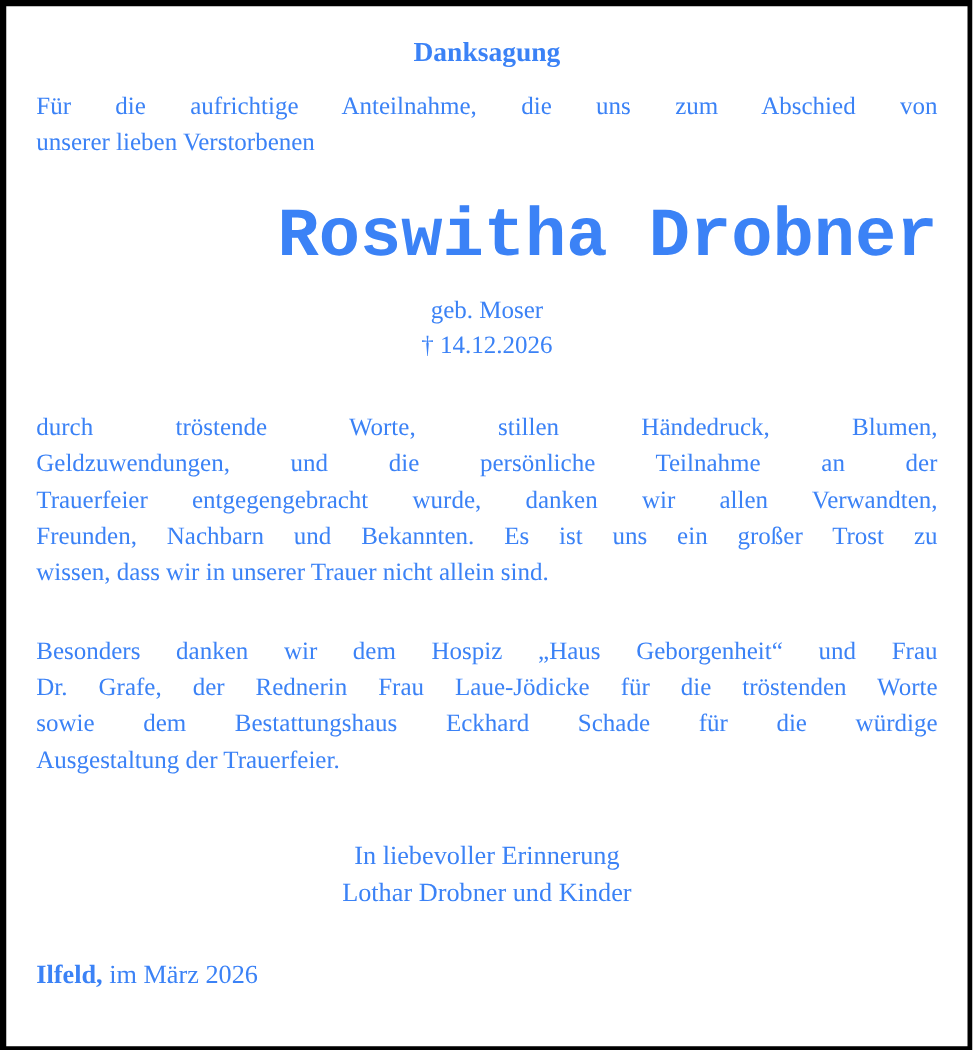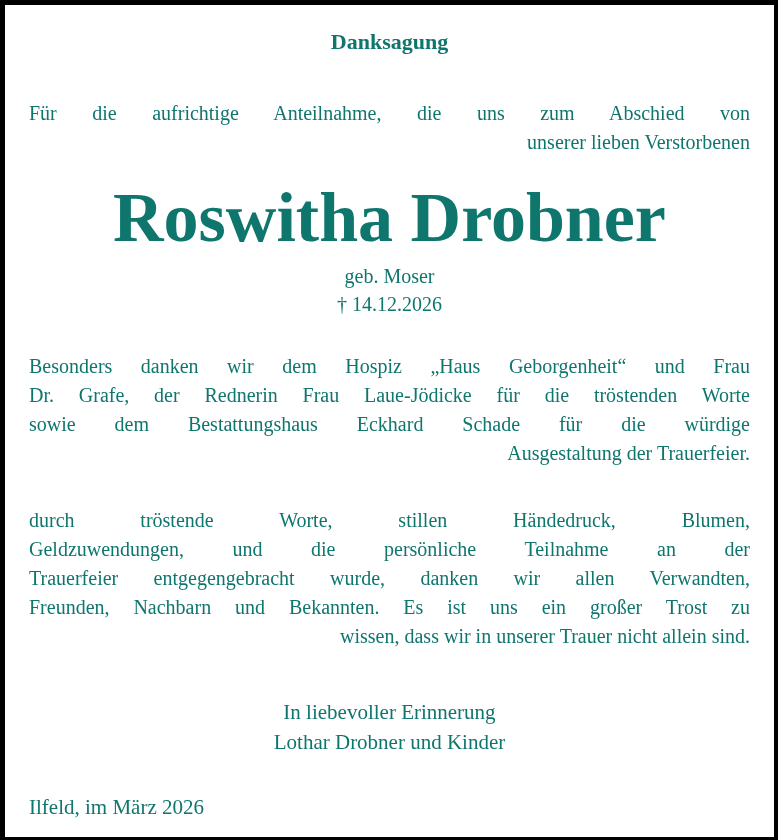--- a/index.html
+++ b/index.html
@@ -8,113 +8,114 @@
     background: #ffffff;
   }
   .page {
     box-sizing: border-box;
     width: 778px;
     height: 840px;
     border-style: solid;
     border-color: #000000;
     border-width: 5px 4px 3px 5px;
     background: #ffffff;
-    color: #0f766e;
+    color: #3b82f6;
     font-family: "Liberation Serif", "DejaVu Serif", serif;
     padding: 24px 24px 20px 24px;
     overflow: hidden;
   }
   .title {
     text-align: center;
     font-weight: bold;
     font-size: 22px;
     line-height: 26px;
     margin: 0;
   }
   .paragraph {
     font-size: 20px;
     line-height: 29px;
     margin: 0;
   }
-  .intro     { margin-top: 44px; }
+  .intro     { margin-top: 16px; }
   .thanks    { margin-top: 38px; }
   .special   { margin-top: 34px; }
   
   .jline {
     text-align: justify;
     height: 29px;
     overflow: hidden;
   }
   .jline::after {
     content: "";
     display: inline-block;
     width: 100%;
     height: 0;
   }
-  .lline { text-align: right; }
+  .lline { text-align: left; }
   .deceased-name {
-    text-align: center;
+    text-align: right;
     font-weight: bold;
-    font-size: 70px;
+    font-size: 55px;
     line-height: 58px;
     margin: 32px 0 0 0;
     letter-spacing: 0px;
+    font-family: Liberation Mono, monospace;
   }
   .sub-center {
     text-align: center;
     font-size: 20px;
     line-height: 28px;
   }
   .birth-name { margin-top: 15px; }
   .signature {
     margin-top: 46px;
     text-align: center;
     font-size: 21px;
     line-height: 30px;
   }
   .signature .bold { font-weight: normal; }
   .footer {
     margin-top: 36px;
     font-size: 21px;
     line-height: 29px;
     text-align: left;
   }
-  .footer .place { font-weight: normal; text-align: right; }
+  .footer .place { font-weight: bold; text-align: right; }
 </style>
 </head>
 <body>
 
 <div class="page">
 
   <div class="title">Danksagung</div>
 
   <div class="paragraph intro">
     <div class="jline">Für die aufrichtige Anteilnahme, die uns zum Abschied von</div>
     <div class="lline">unserer lieben Verstorbenen</div>
   </div>
 
   <div class="deceased-name">Roswitha Drobner</div>
 
   <div class="sub-center birth-name">geb. Moser</div>
 
   <div class="sub-center">† 14.12.2026</div>
 
-  <div class="paragraph special">
-    <div class="jline">Besonders danken wir dem Hospiz „Haus Geborgenheit“ und Frau</div>
-    <div class="jline">Dr. Grafe, der Rednerin Frau Laue-Jödicke für die tröstenden Worte</div>
-    <div class="jline">sowie dem Bestattungshaus Eckhard Schade für die würdige</div>
-    <div class="lline">Ausgestaltung der Trauerfeier.</div>
-  </div>
-
   <div class="paragraph thanks">
     <div class="jline">durch tröstende Worte, stillen Händedruck, Blumen,</div>
     <div class="jline">Geldzuwendungen, und die persönliche Teilnahme an der</div>
     <div class="jline">Trauerfeier entgegengebracht wurde, danken wir allen Verwandten,</div>
     <div class="jline">Freunden, Nachbarn und Bekannten. Es ist uns ein großer Trost zu</div>
     <div class="lline">wissen, dass wir in unserer Trauer nicht allein sind.</div>
+  </div>
+
+  <div class="paragraph special">
+    <div class="jline">Besonders danken wir dem Hospiz „Haus Geborgenheit“ und Frau</div>
+    <div class="jline">Dr. Grafe, der Rednerin Frau Laue-Jödicke für die tröstenden Worte</div>
+    <div class="jline">sowie dem Bestattungshaus Eckhard Schade für die würdige</div>
+    <div class="lline">Ausgestaltung der Trauerfeier.</div>
   </div>
 
   <div class="signature">
     <div>In liebevoller Erinnerung</div>
     <div class="bold">Lothar Drobner und Kinder</div>
   </div>
 
   <div class="footer">
     <span class="place">Ilfeld,</span>
     <span>im März 2026</span>

